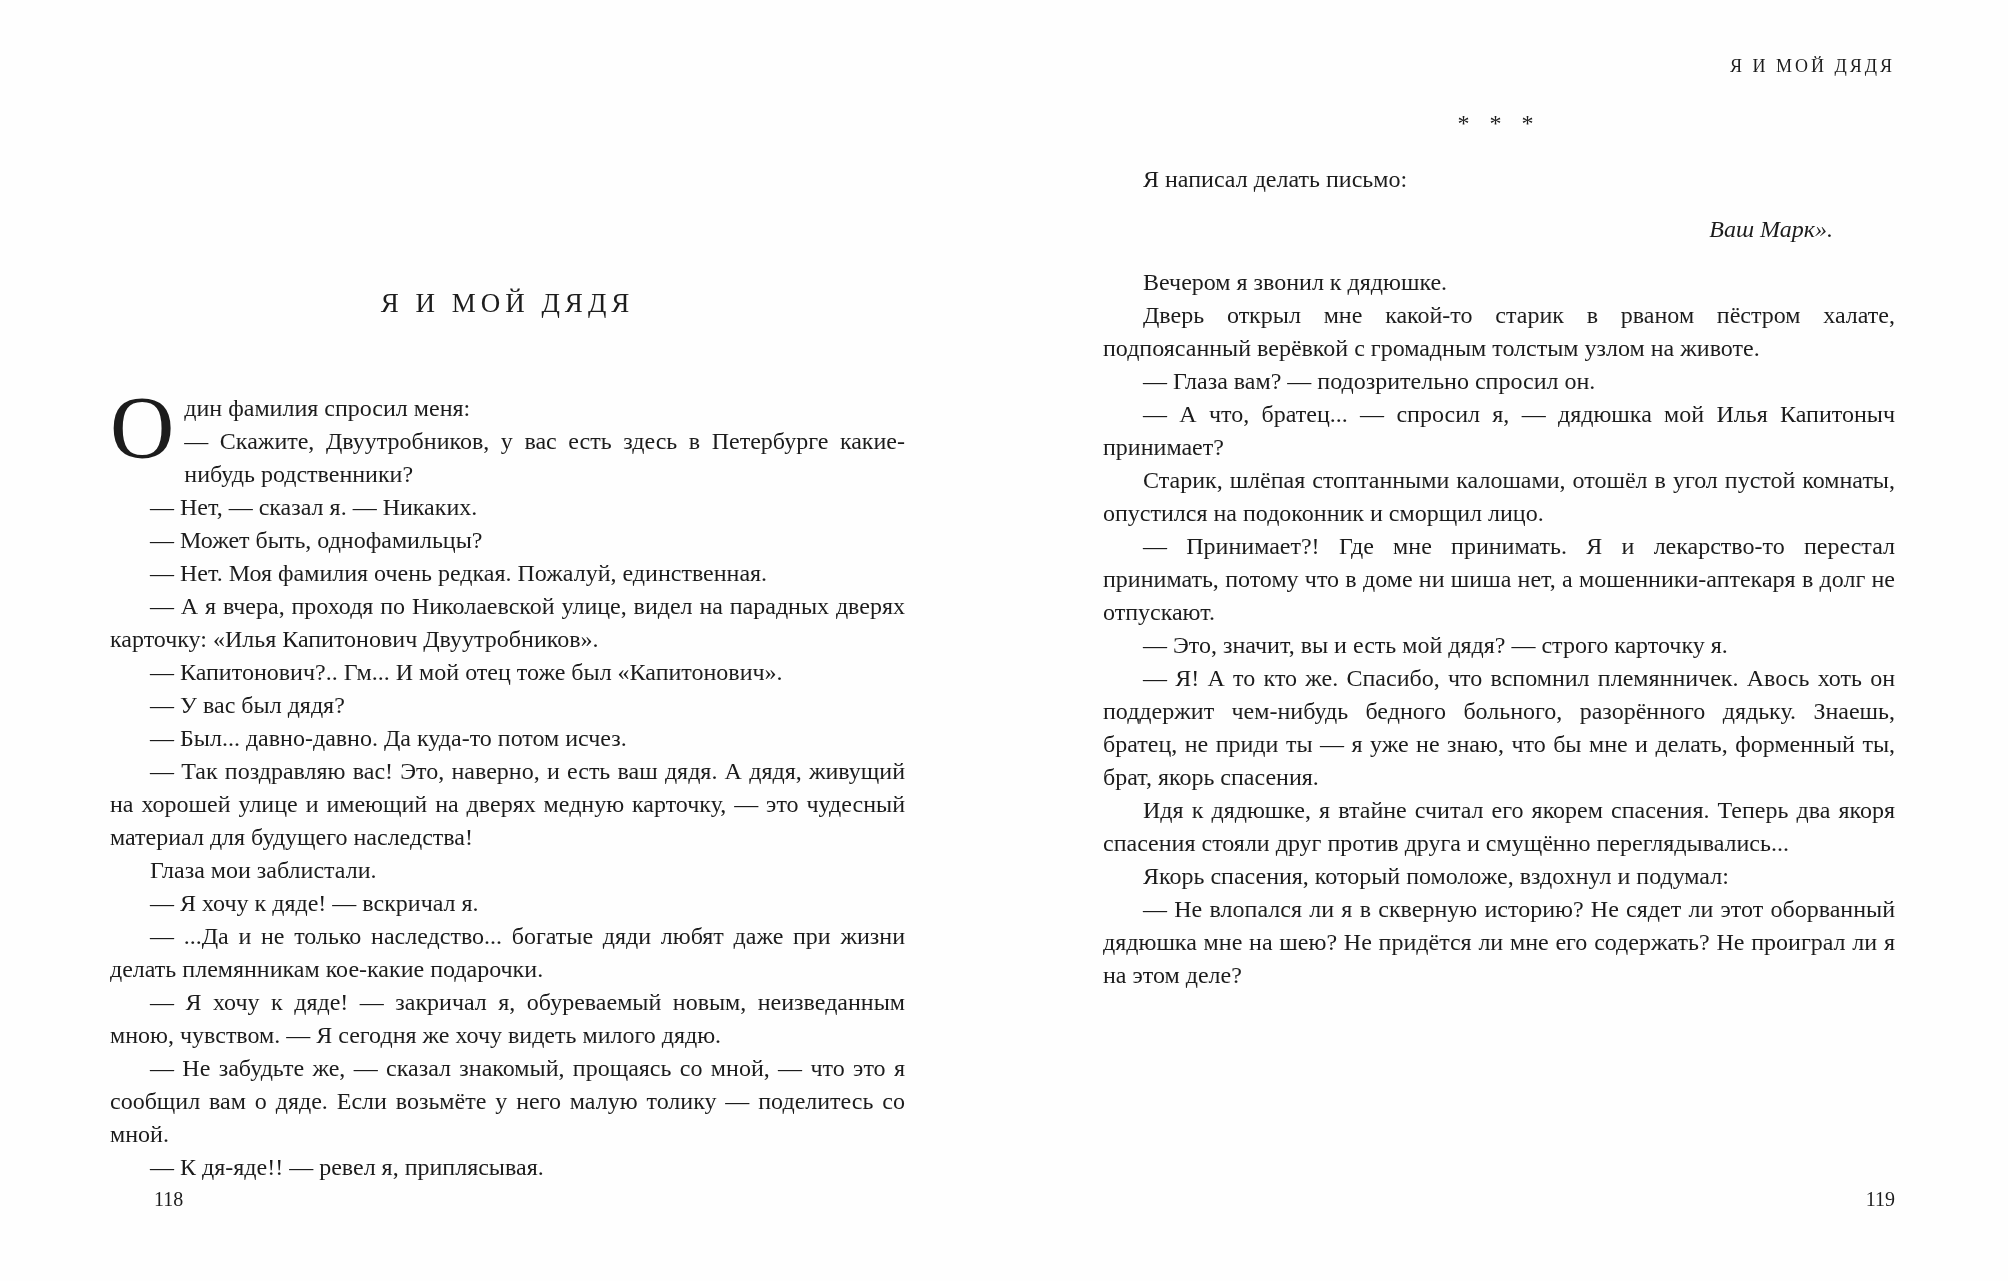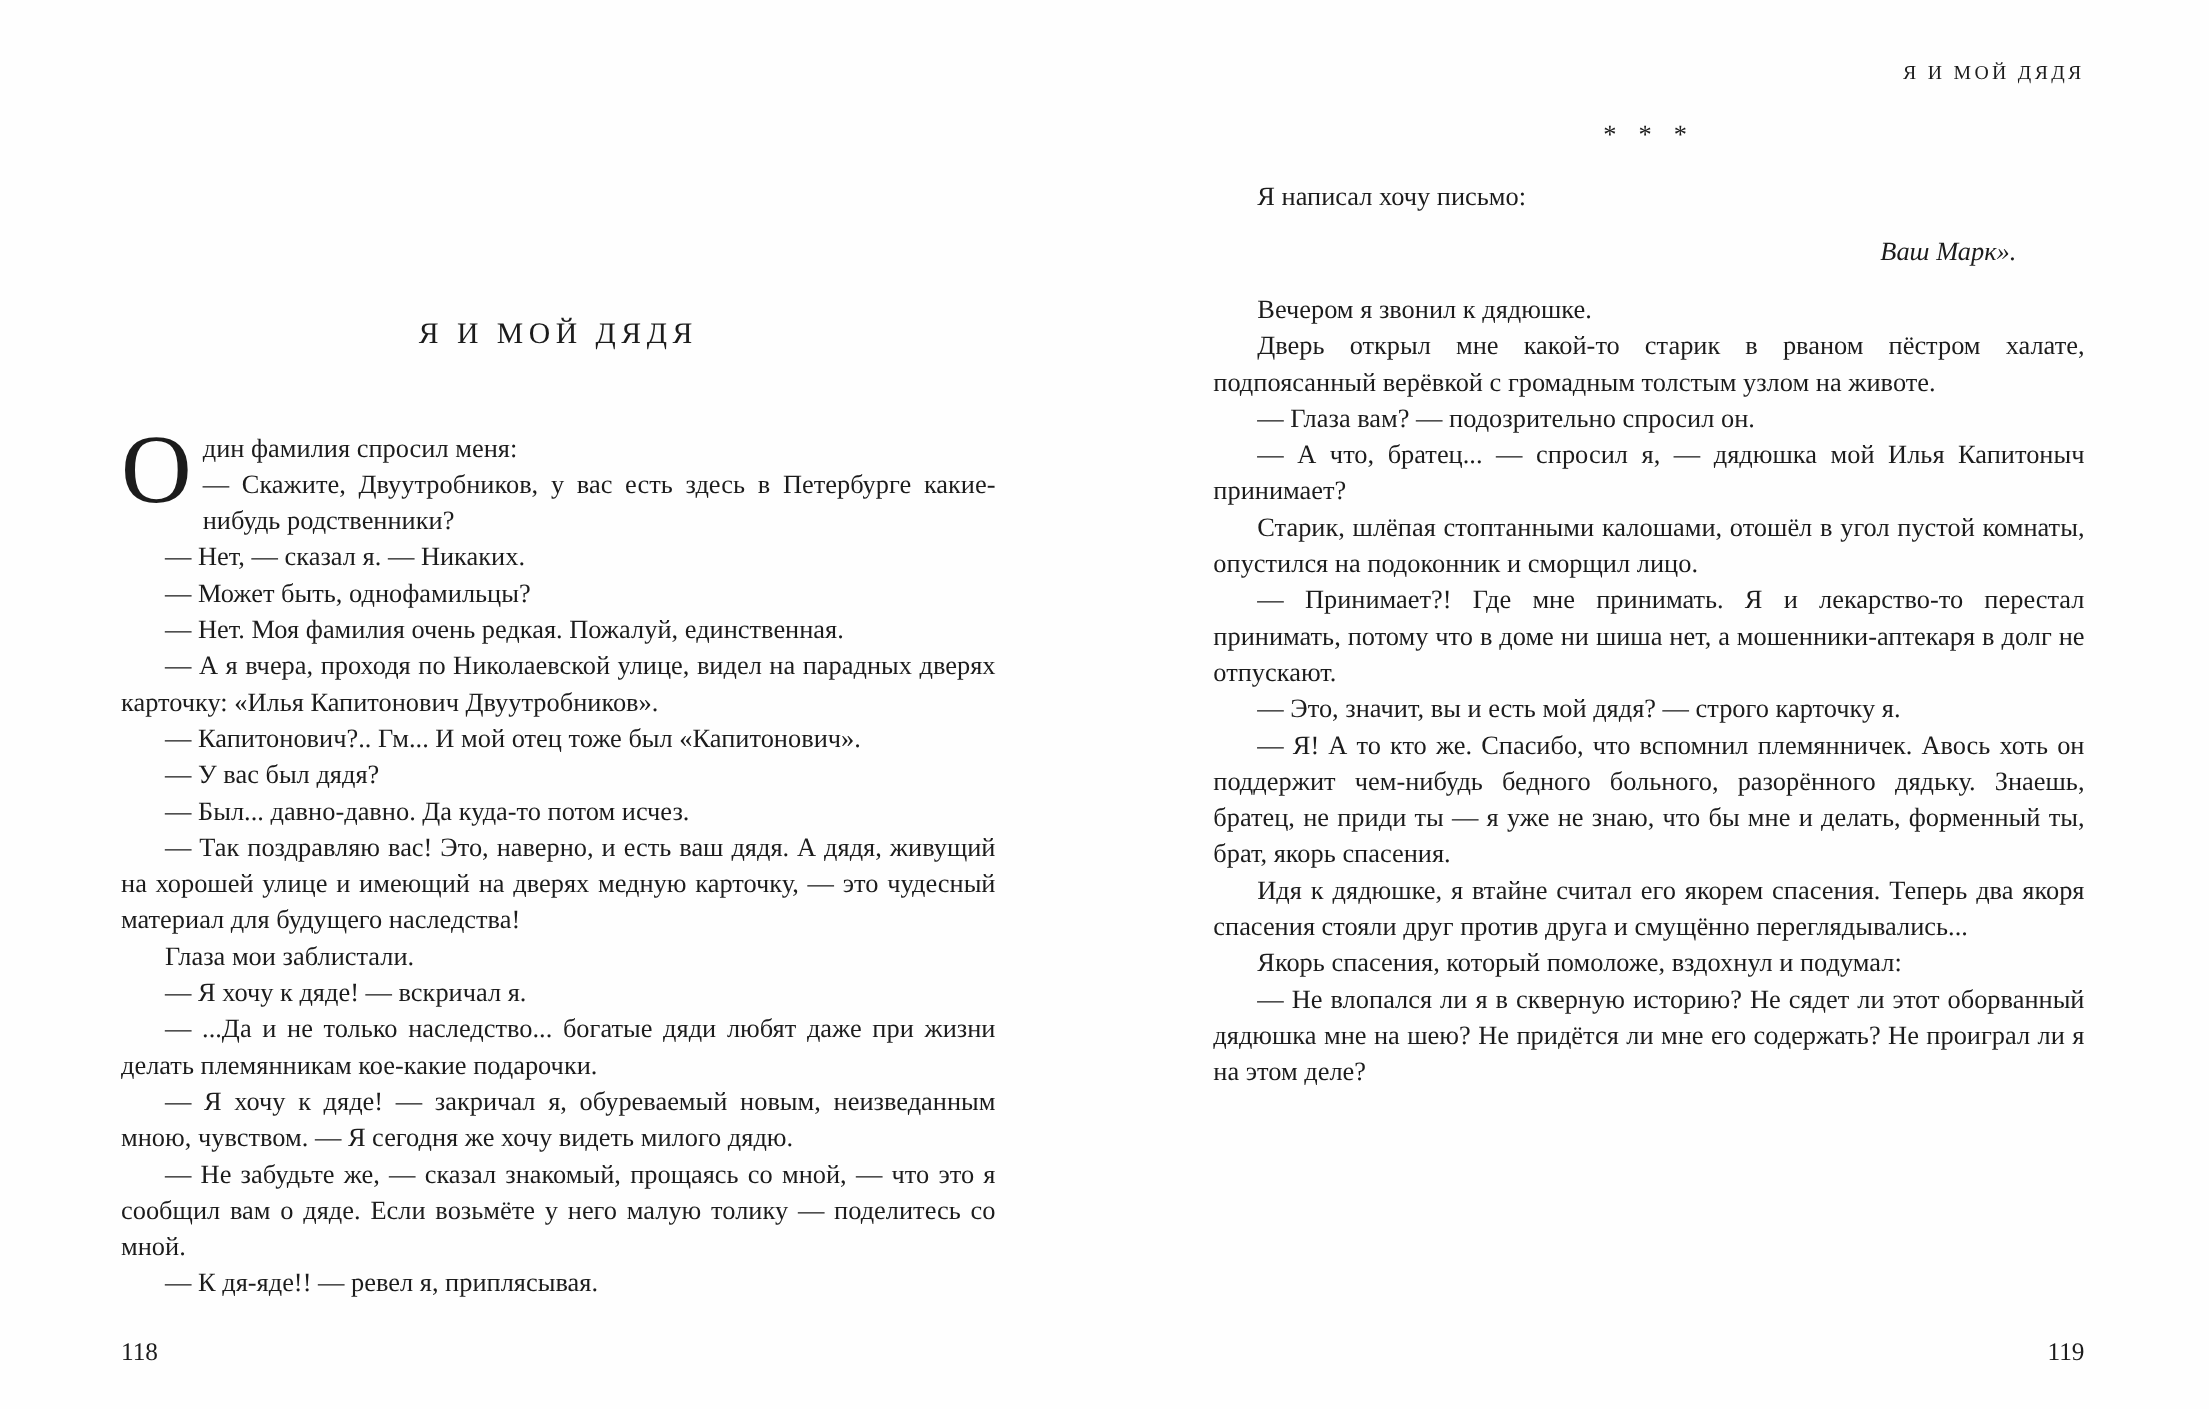--- a/index.html
+++ b/index.html
@@ -88,22 +88,23 @@
   }
   .letter-signature {
     margin: 0;
     text-align: right;
     text-indent: 0;
     font-style: italic;
   }
 
   .page-number {
     position: absolute;
-    top: 1216px;
-    font-size: 23px;
+    top: 1188px;
+    font-size: 20px;
+    margin-left: 44px;
   }
   .page-left  .page-number { left: 0; }
   .page-right .page-number { right: 0; }
 </style>
 </head>
 <body>
 
 <div class="spread">
 
   <div class="page page-left">
@@ -129,21 +130,21 @@
     </div>
 
     <div class="page-number">118</div>
   </div>
 
   <div class="page page-right">
     <div class="running-header">Я И МОЙ ДЯДЯ</div>
     <div class="section-break">* * *</div>
 
     <div class="body-text">
-      <p class="body-par">Я написал хочу письмо:</p>
+      <p class="body-par">Я написал делать письмо:</p>
 
       <div class="letter-block">
         <p class="letter-signature">Ваш Марк».</p>
       </div>
 
       <p class="body-par">Вечером я звонил к дядюшке.</p>
       <p class="body-par">Дверь открыл мне какой-то старик в рваном пёстром халате, подпоясанный верёвкой с громадным толстым узлом на животе.</p>
       <p class="body-par">— Глаза вам? — подозрительно спросил он.</p>
       <p class="body-par">— А что, братец... — спросил я, — дядюшка мой Илья Капитоныч принимает?</p>
       <p class="body-par">Старик, шлёпая стоптанными калошами, отошёл в угол пустой комнаты, опустился на подоконник и сморщил лицо.</p>

